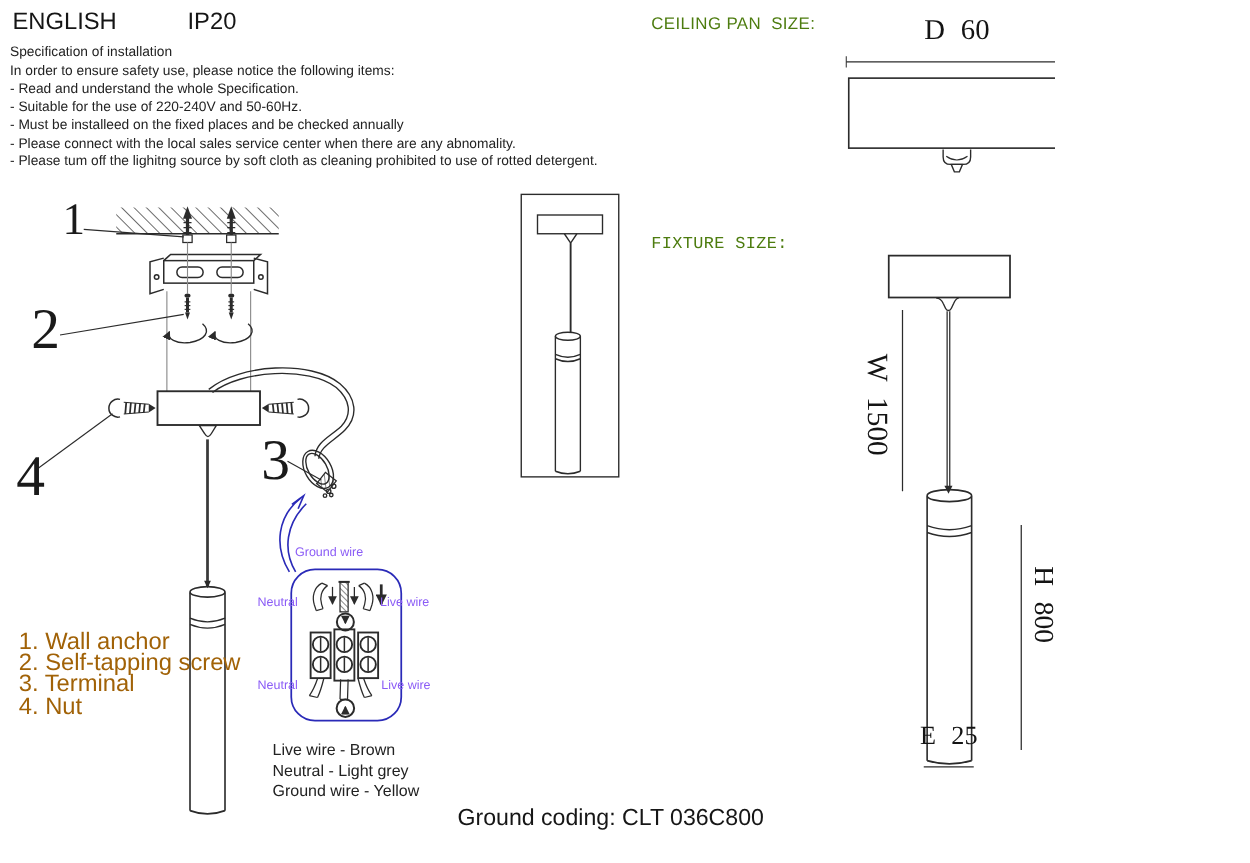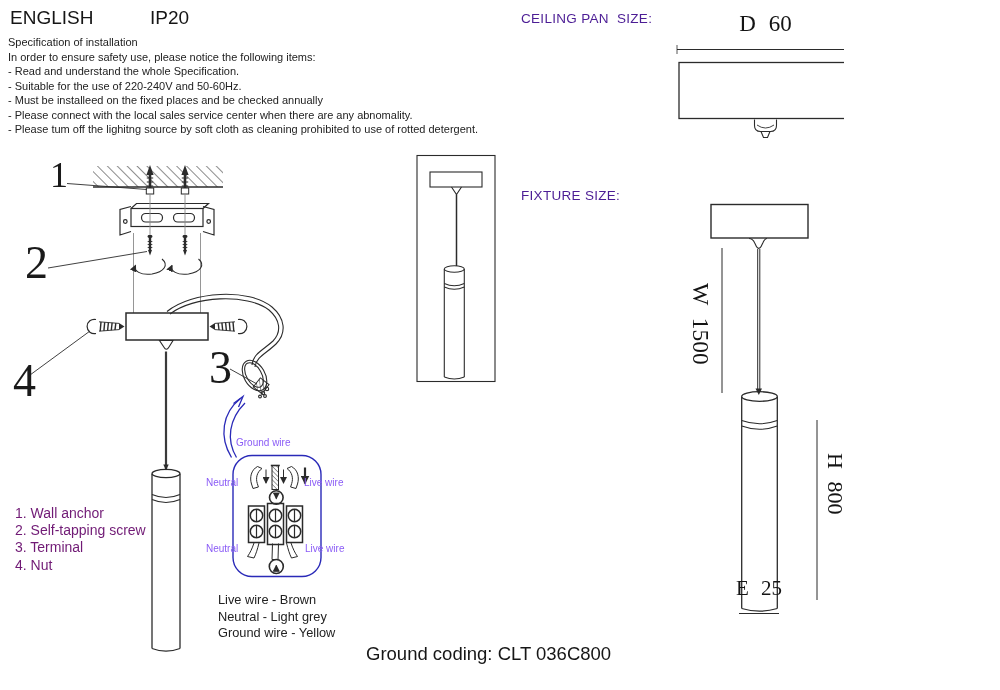--- a/index.html
+++ b/index.html
@@ -3,22 +3,22 @@
 <meta charset="utf-8">
 <style>
   html,body{margin:0;padding:0;background:#ffffff;}
   .page{position:relative;width:844px;height:690px;background:#fff;overflow:hidden;
         font-family:"Liberation Sans",sans-serif;color:#1f1f1f;border-radius:13px;}
   .abs{position:absolute;}
   svg{position:absolute;left:0;top:0;}
   .t{position:absolute;white-space:nowrap;}
   .hdr{font-size:19px;color:#151515;}
   .spec{font-size:11px;line-height:14.5px;color:#222;}
-  .sectitle{font-size:13.5px;color:#4c1d95;white-space:pre;letter-spacing:.3px;}
-  .legend{font-size:14px;line-height:17.2px;color:#701a75;}
+  .sectitle{font-size:13.5px;color:#4d7c0f;white-space:pre;letter-spacing:.3px;}
+  .legend{font-size:19px;line-height:17.2px;color:#a16207;}
   .wlabel{font-size:10px;color:#8b5cf6;}
   .wcolors{font-size:12.8px;line-height:16.5px;color:#222;}
   .pcode{font-size:18.5px;color:#161616;}
   .dim{font-family:"Liberation Serif","DejaVu Serif",serif;color:#141414;word-spacing:7px;line-height:1;}
   .vdim{transform-origin:0 0;transform:rotate(90deg);}
   .callout{font-family:"Liberation Serif","DejaVu Serif",serif;color:#1a1a1a;line-height:1;}
   .ctr{text-align:center;}
 </style>
 </head>
 <body>
@@ -290,21 +290,21 @@
     <div>Specification of installation</div>
     <div>In order to ensure safety use, please notice the following items:</div>
     <div>- Read and understand the whole Specification.</div>
     <div>- Suitable for the use of 220-240V and 50-60Hz.</div>
     <div>- Must be installeed on the fixed places and be checked annually</div>
     <div>- Please connect with the local sales service center when there are any abnomality.</div>
     <div>- Please tum off the lighitng source by soft cloth as cleaning prohibited to use of rotted detergent.</div>
   </div>
 
   <div class="t sectitle" style="left:521px;top:11px;">CEILING PAN  SIZE:</div>
-  <div class="t sectitle" style="left:521px;top:188px;">FIXTURE SIZE:</div>
+  <div class="t sectitle" style="left:521px;top:188px;font-family:Liberation Mono, monospace;">FIXTURE SIZE:</div>
 
   <div class="t dim ctr" style="left:677px;top:12px;width:177px;font-size:23px;">D 60</div>
   <div class="t dim vdim" style="left:893px;top:70px;font-size:21px;">H 35</div>
   <div class="t dim vdim" style="left:712px;top:283px;font-size:23.5px;">W 1500</div>
   <div class="t dim vdim" style="left:846px;top:453px;font-size:22px;">H 800</div>
   <div class="t dim ctr" style="left:735px;top:578px;width:48px;font-size:21px;">E 25</div>
 
   <div class="t callout" style="left:50px;top:157px;font-size:36px;">1</div>
   <div class="t callout" style="left:25px;top:240px;font-size:46px;">2</div>
   <div class="t callout" style="left:209px;top:345px;font-size:46px;">3</div>

